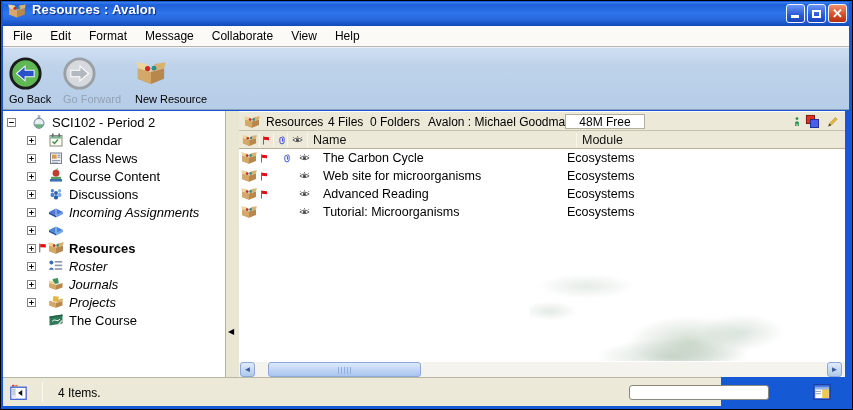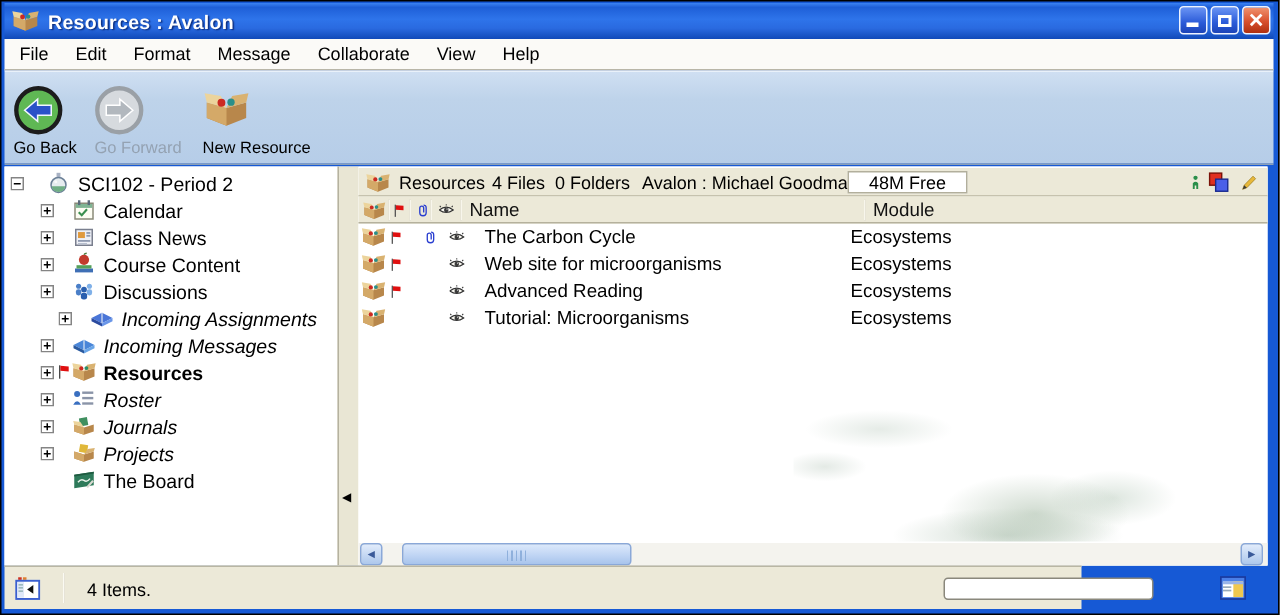--- a/index.html
+++ b/index.html
@@ -7,21 +7,21 @@
   #window {
     position:relative; width:853px; height:410px; background:#000; overflow:hidden;
     font-family:"Liberation Sans", sans-serif;
   }
   #frame { position:absolute; left:1px; top:1px; width:851px; height:408px; background:#1659d5; }
 
   
   #titlebar {
     position:absolute; left:3px; top:2px; width:846px; height:24px;
     background:linear-gradient(180deg,#3a82f2 0%,#1e5fd8 12%,#2e74ea 45%,#2a6ae0 70%,#1049b8 100%);
-    display:flex; align-items:center; color:#fff;
+    display:flex; align-items:flex-start; color:#fff;
   }
   #titlebar .app-ico { margin-left:5px; width:18px; height:18px; }
   #titlebar .title { margin-left:6px; font-size:13px; font-weight:bold; text-shadow:1px 1px 1px #0a2a7a; letter-spacing:.2px; }
   .winbtn { position:absolute; top:2px; width:19px; height:19px; border:1px solid #eef3ff; border-radius:3px;
             display:flex; align-items:center; justify-content:center; color:#fff; font-size:11px; line-height:1; }
   .winbtn.min { right:44px; background:linear-gradient(180deg,#6a94f4,#2a5ad8 60%,#1c44b8); }
   .winbtn.max { right:23px; background:linear-gradient(180deg,#6a94f4,#2a5ad8 60%,#1c44b8); }
   .winbtn.close { right:2px;  background:linear-gradient(180deg,#f0926e,#d8502e 55%,#b03010); }
   .winbtn .dash { position:absolute; left:4px; bottom:4px; width:8px; height:3px; background:#fff; }
   .winbtn .sq { width:9px; height:8px; border:2px solid #fff; }
@@ -290,21 +290,21 @@
               <circle cx="4.4" cy="4.8" r="1.7" fill="#4a7fc8"></circle>
               <rect x="2.6" y="6.8" width="3.6" height="4.2" rx="1.6" fill="#4a7fc8"></rect>
               <circle cx="11.6" cy="4.8" r="1.7" fill="#7fb0e8"></circle>
               <rect x="9.8" y="6.8" width="3.6" height="4.2" rx="1.6" fill="#7fb0e8"></rect>
               <circle cx="8" cy="7" r="1.9" fill="#2a5faf"></circle>
               <rect x="5.9" y="9.2" width="4.2" height="4.4" rx="1.8" fill="#2a5faf"></rect>
             </svg>
           </span>
           <span class="tlabel">Discussions</span>
         </div>
-        <div class="tree-row italic" style="padding-left: 36px;">
+        <div class="tree-row italic" style="padding-left: 24px;">
           <span class="expander">
             <svg width="9" height="9" viewBox="0 0 9 9">
               <rect x=".5" y=".5" width="8" height="8" fill="#fff" stroke="#848484"></rect>
               <line x1="2.2" y1="4.5" x2="6.8" y2="4.5" stroke="#000"></line>
               <line x1="4.5" y1="2.2" x2="4.5" y2="6.8" stroke="#000"></line>
             </svg>
           </span>
           <span class="ticon" style="margin-left:12px">
             <svg width="16" height="16" viewBox="0 0 16 16">
               <polygon points="1,8 8,4.5 15,8 8,11.5" fill="#4a76d8"></polygon>
@@ -324,21 +324,20 @@
             </svg>
           </span>
           <span class="ticon" style="margin-left:12px">
             <svg width="16" height="16" viewBox="0 0 16 16">
               <polygon points="1,8 8,4.5 15,8 8,11.5" fill="#4a86d8"></polygon>
               <polygon points="1,8 8,11.5 8,13.6 1,10.1" fill="#2a5a9f"></polygon>
               <polygon points="15,8 8,11.5 8,13.6 15,10.1" fill="#6aa6e8"></polygon>
               <line x1="8" y1="4.5" x2="8" y2="11.5" stroke="#dde8f4" stroke-width=".8"></line>
             </svg>
           </span>
-          <span class="tlabel">Incoming Messages</span>
         </div>
         <div class="tree-row bold" style="padding-left: 24px;">
           <span class="expander">
             <svg width="9" height="9" viewBox="0 0 9 9">
               <rect x=".5" y=".5" width="8" height="8" fill="#fff" stroke="#848484"></rect>
               <line x1="2.2" y1="4.5" x2="6.8" y2="4.5" stroke="#000"></line>
               <line x1="4.5" y1="2.2" x2="4.5" y2="6.8" stroke="#000"></line>
             </svg>
           </span>
           <span class="tflag">
@@ -421,21 +420,21 @@
             </svg>
           </span>
           <span class="ticon" style="margin-left:12px">
             <svg width="16" height="16" viewBox="0 0 16 16">
               <polygon points="1.5,4.5 14.5,2.5 14.5,11.5 1.5,13.5" fill="#2e7a5a"></polygon>
               <polygon points="1.5,4.5 14.5,2.5 14.5,3.7 1.5,5.7" fill="#1f5a40"></polygon>
               <path d="M4 9.5 q2-2.6 4-1.2 t4-1.2" stroke="#e8f0e8" fill="none" stroke-width="1"></path>
               <polygon points="9.5,12.5 13.5,8 14.6,9 10.6,13.4" fill="#d8d8d0"></polygon>
             </svg>
           </span>
-          <span class="tlabel">The Board</span>
+          <span class="tlabel">The Course</span>
         </div>
       </div>
     <div id="splitter">
       <span class="collapse">◀</span>
     </div>
     <div id="list-panel">
       <div id="info-header">
         <span class="ih-icon">
             <svg width="16" height="16" viewBox="0 0 16 16">
               <polygon points="1,5.5 8,7.5 15,5.5 15,11 8,13.8 1,11" fill="#b8874b"></polygon>

